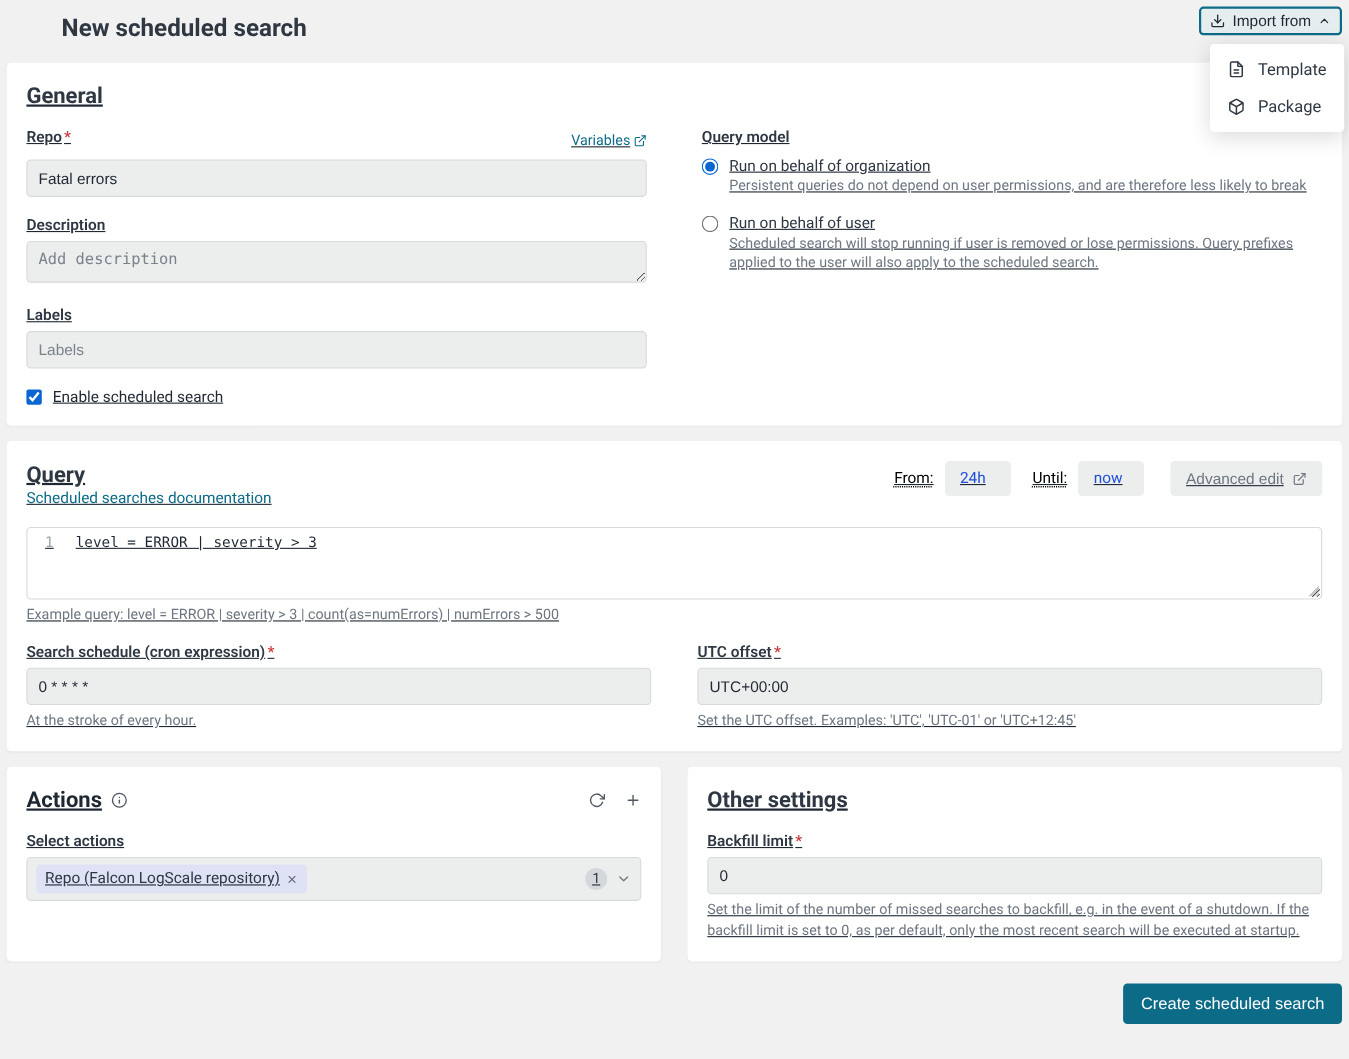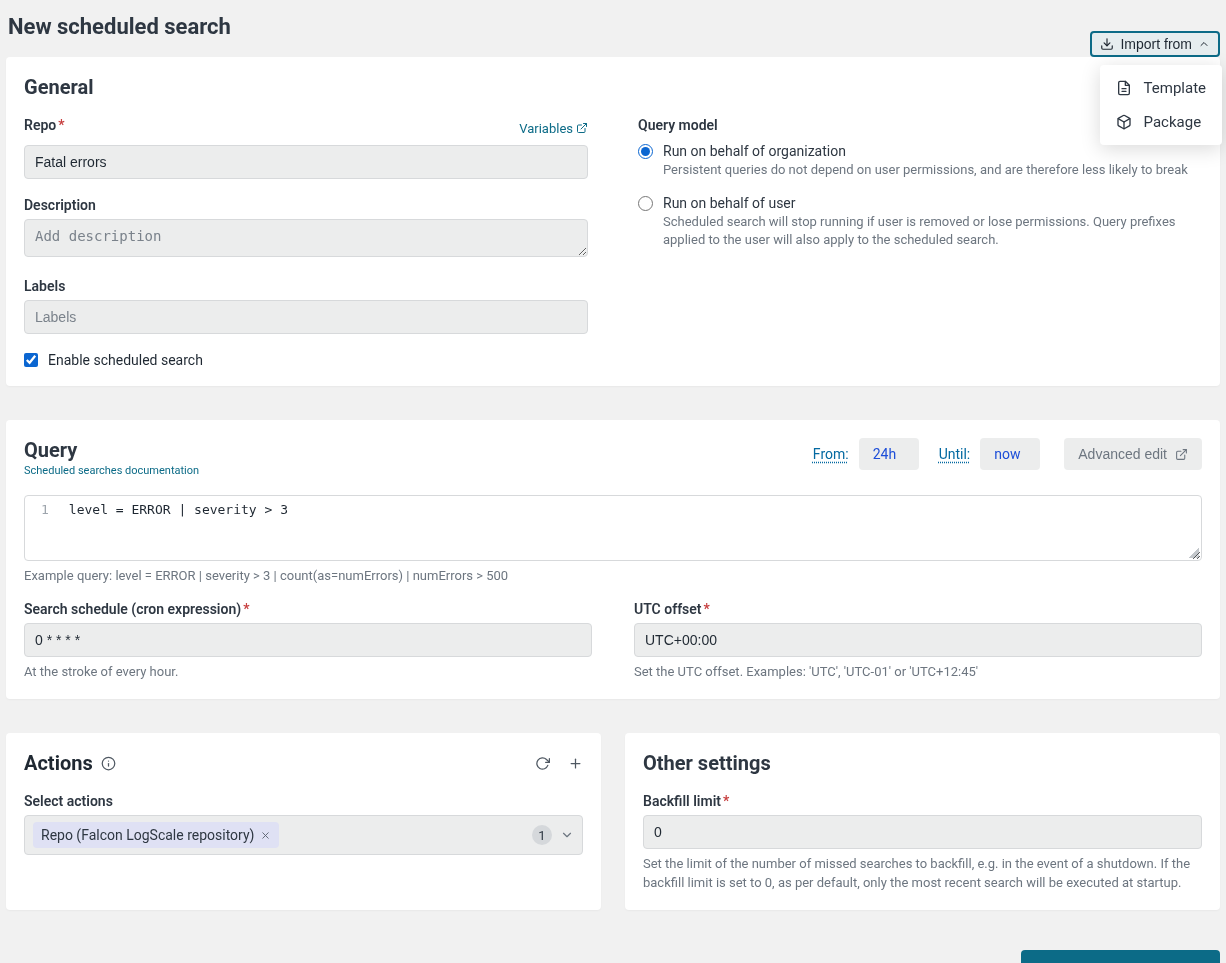--- a/index.html
+++ b/index.html
@@ -13,22 +13,23 @@
   }
   .page-title {
     font-size: 22px;
     font-weight: 700;
     color: #2e3742;
     margin: 8px 0 18px 2px;
   }
   .header-row {
     display: flex;
     justify-content: space-between;
-    align-items: flex-end;
+    align-items: flex-start;
     position: relative;
+    margin-left: 48px;
   }
   .import-btn {
     display: inline-flex;
     align-items: center;
     gap: 6px;
     background: #e6edef;
     border: 2px solid #0c6b87;
     border-radius: 4px;
     padding: 3px 8px;
     font-size: 14px;
@@ -52,22 +53,23 @@
     gap: 12px;
     padding: 8px 16px;
     cursor: pointer;
     font-size: 15px;
     color: #2e3742;
   }
   .card {
     background: #fff;
     border-radius: 4px;
     padding: 18px;
-    margin-bottom: 34px;
+    margin-bottom: 14px;
     box-shadow: 0 1px 2px rgba(0,0,0,0.04);
+    text-decoration: underline;
   }
   .card-row { display: flex; gap: 50px; }
   .col { flex: 1; min-width: 0; }
   .section-title {
     font-size: 20px;
     font-weight: 700;
     color: #2e3742;
     margin-bottom: 18px;
   }
   .field-label {
@@ -105,26 +107,26 @@
     width: 15px; height: 15px; accent-color: #0b66d1;
   }
   .radio-opt .opt-label { font-size: 14px; color: #2e3742; }
   .radio-opt .opt-desc {
     font-size: 13px; color: #6d7680; margin-left: 25px; margin-top: 2px; line-height: 1.4;
   }
   .check-row { display: flex; align-items: center; gap: 10px; }
   .check-row input[type="checkbox"] {
     width: 14px; height: 14px; accent-color: #0b66d1;
   }
-  .doc-link { color: #0c6b87; font-size: 11px; margin-top: -14px; display: block; margin-bottom: 14px; }
+  .doc-link { color: #0c6b87; font-size: 14px; margin-top: -14px; display: block; margin-bottom: 14px; }
   .query-header { display: flex; justify-content: space-between; align-items: flex-start; margin-bottom: 4px;}
   .timerange {
     display: flex; align-items: center; gap: 10px;
   }
-  .tl { font-size: 14px; color: #0369a1; text-decoration: underline dotted; text-underline-offset: 3px;}
+  .tl { font-size: 14px; color: #000000; text-decoration: underline dotted; text-underline-offset: 3px;}
   .tbox {
     background: #eceded; border: none; border-radius: 4px;
     padding: 8px 14px; font-size: 14px; color: #1d4ed8; min-width: 60px;
   }
   .adv-btn {
     display: inline-flex; align-items: center; gap: 8px;
     background: #eceded; border: none; border-radius: 4px;
     padding: 8px 14px; font-size: 14px; color: #6d7680; cursor: pointer;
     margin-left: 14px;
   }

